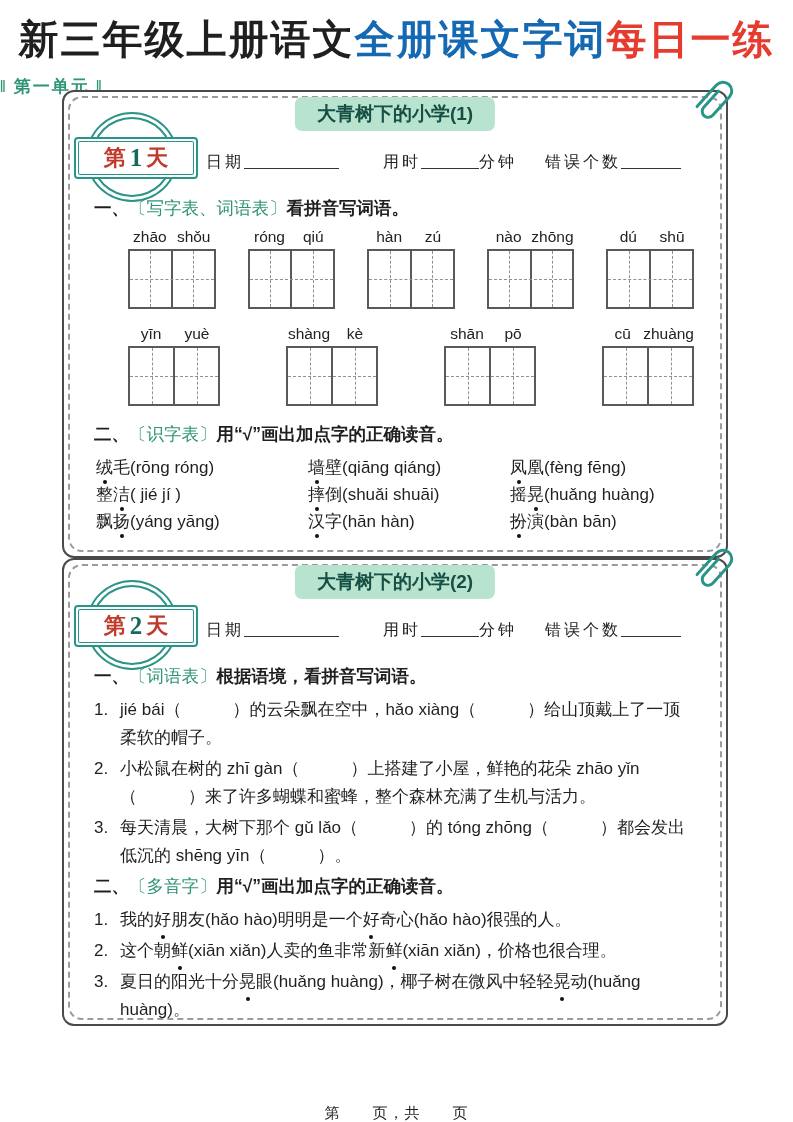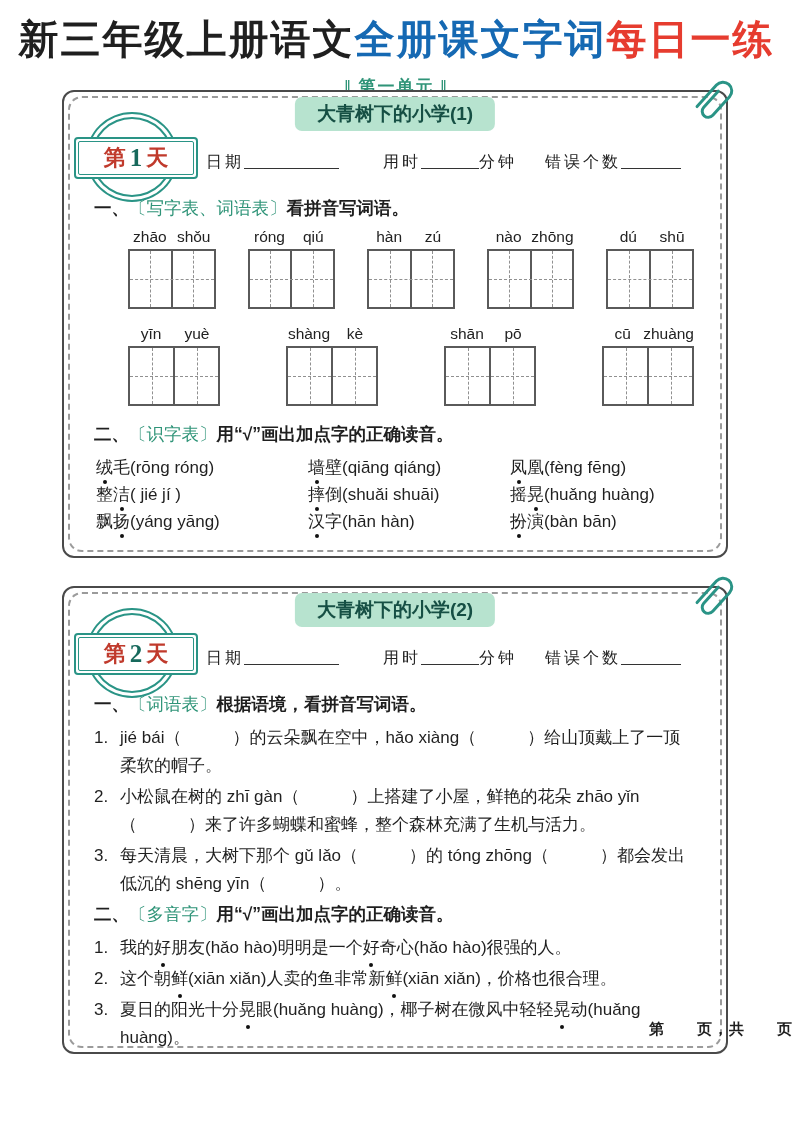--- a/index.html
+++ b/index.html
@@ -9,27 +9,27 @@
   }
   html,body{margin:0;padding:0;background:#ffffff;}
   .page{position:relative;width:793px;height:1122px;background:#fff;overflow:hidden;
         font-family:"Liberation Sans",sans-serif;color:var(--ink);}
 
   
   .title{margin:0;padding-top:12px;text-align:center;font-family:"Liberation Serif",serif;
          font-weight:bold;font-size:40px;letter-spacing:2px;white-space:nowrap;}
   .t-blue{color:var(--title-blue);}
   .t-red{color:var(--title-red);}
-  .unit{text-align:center;color:var(--tag-green);font-weight:bold;font-size:17px;margin-top:8px;
+  .unit{color:var(--tag-green);font-weight:bold;font-size:17px;margin-top:8px;
         font-family:"Liberation Serif",serif;letter-spacing:2px;}
 
   
   #cards{position:absolute;top:90px;left:62px;width:670px;}
   .card{position:relative;width:666px;height:468px;border:2px solid #4a4a4a;border-radius:12px;
-        background:#fff;margin-bottom:28px;box-sizing:border-box;text-decoration:underline;}
+        background:#fff;box-sizing:border-box;text-decoration:underline;}
   .card::before{content:'';position:absolute;inset:4px;border:2px dashed #9b9b9b;border-radius:14px;pointer-events:none;}
 
   .tab{position:absolute;top:5px;left:50%;transform:translateX(-50%);background:var(--tab-bg);
        color:var(--tab-text);font-weight:bold;font-size:19px;padding:4px 22px;border-radius:7px;z-index:2;white-space:nowrap;}
 
   .clip{position:absolute;top:-18px;right:-6px;width:38px;height:54px;z-index:3;transform:rotate(42deg);}
 
   
   .badge{position:absolute;left:10px;top:20px;width:126px;height:92px;z-index:2;}
   .badge-ring{position:absolute;left:12px;top:0;width:88px;height:86px;border:2px solid var(--teal);border-radius:50%;background:#fff;}
@@ -74,22 +74,22 @@
   .num-item{display:flex;font-size:17px;line-height:1.65;margin:3px 0;}
   .num-item .no{flex:none;width:26px;}
   .num-item .txt{flex:1;}
 
   
   .dotchar{position:relative;display:inline-block;}
   .dotchar::after{content:'';position:absolute;left:50%;bottom:-5px;transform:translateX(-50%);
                   width:4px;height:4px;background:#111;border-radius:50%;}
 
   
-  .footer{position:absolute;top:1020px;left:0;width:100%;text-align:right;font-size:15px;
-          font-weight:bold;font-family:"Liberation Serif",serif;letter-spacing:1px;}
+  .footer{position:absolute;top:1104px;left:0;width:100%;text-align:center;font-size:15px;
+          font-weight:normal;font-family:"Liberation Serif",serif;letter-spacing:1px;}
 </style>
 </head>
 <body>
 
 <div class="page">
   <h1 class="title"><span class="t-black">新三年级上册语文</span><span class="t-blue">全册课文字词</span><span class="t-red">每日一练</span></h1>
   <div class="unit">‖ 第一单元 ‖</div>
   <div id="cards">
       <section class="card">
     <svg class="clip" viewBox="0 0 26 40">

